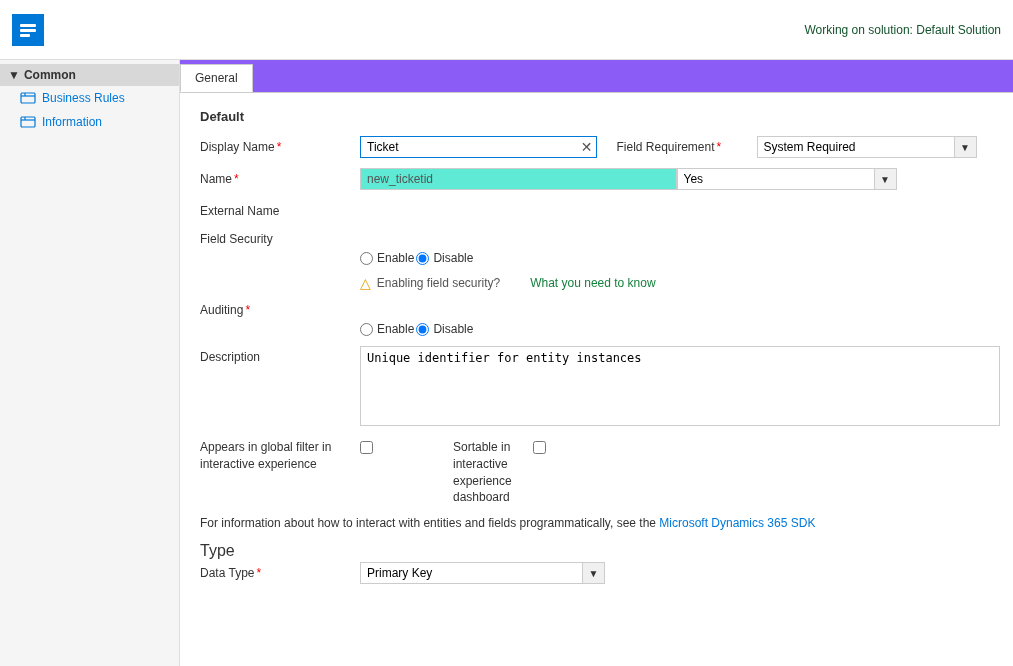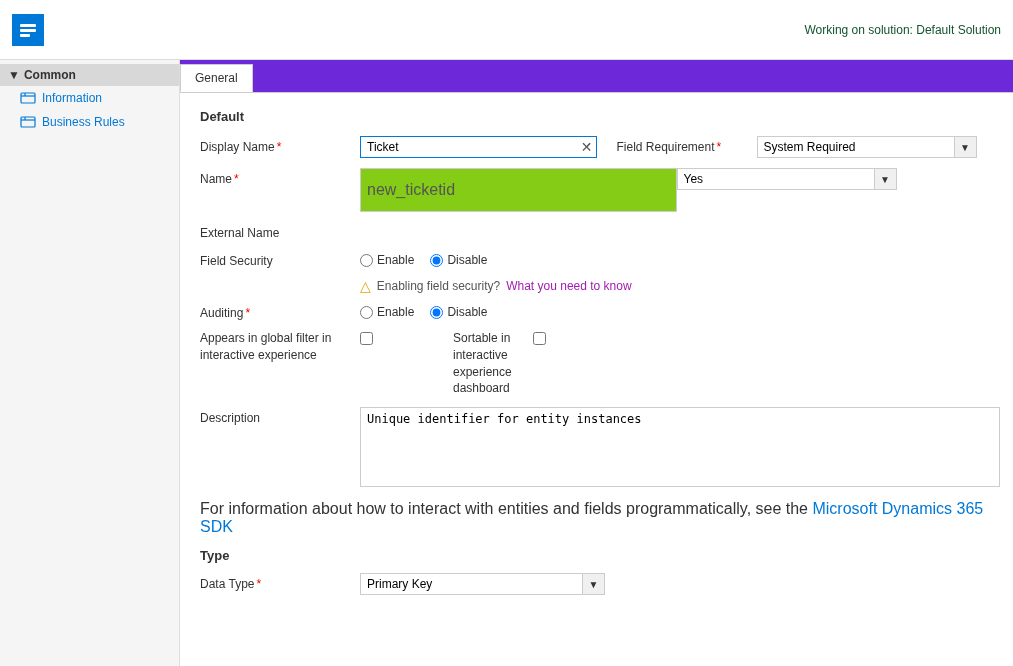--- a/index.html
+++ b/index.html
@@ -23,55 +23,55 @@
     
     .sidebar { width: 180px; background: #f5f5f5; border-right: 1px solid #ddd; padding-top: 4px; }
     .sidebar-section-header { background: #d8d8d8; padding: 4px 8px; font-size: 12px; font-weight: bold; cursor: pointer; display: flex; align-items: center; gap: 4px; }
     .sidebar-item { display: flex; align-items: center; gap: 6px; padding: 4px 8px 4px 20px; cursor: pointer; font-size: 12px; color: #0078d7; }
     .sidebar-item-icon { width: 16px; height: 16px; display: inline-flex; align-items: center; justify-content: center; }
 
     
     .main-content { flex: 1; background: #fff; overflow-y: auto; }
 
     
-    .tabs { display: flex; border-bottom: 1px solid #ccc; background: #6d28d9; }
+    .tabs { display: flex; border-bottom: 1px solid #ccc; background: #8b5cf6; }
     .tab { padding: 6px 14px; font-size: 12px; cursor: pointer; border: 1px solid #ccc; border-bottom: none; background: #e8e8e8; margin-right: 2px; margin-top: 4px; }
     .tab.active { background: #fff; border-bottom: 1px solid #fff; font-weight: normal; }
 
     
     .form-container { padding: 16px 20px; }
     .section-title { font-size: 13px; font-weight: bold; margin-bottom: 12px; color: #333; }
 
     .form-row { display: flex; align-items: flex-start; margin-bottom: 10px; }
     .form-label { width: 160px; min-width: 160px; font-size: 12px; padding-top: 4px; color: #333; }
     .required-star { color: #e00; margin-left: 2px; }
     .form-control { flex: 1; }
 
     .text-input { width: 100%; border: 1px solid #0078d7; padding: 3px 6px; font-size: 12px; outline: none; background: #fff; }
-    .text-input-readonly { width: 100%; border: 1px solid #ccc; padding: 12px 6px; font-size: 16px; background: #84cc16; color: #555; }
+    .text-input-readonly { width: 100%; border: 1px solid #ccc; padding: 3px 6px; font-size: 12px; background: #5eead4; color: #555; }
     .text-input-normal { width: 100%; border: 1px solid #ccc; padding: 3px 6px; font-size: 12px; background: #fff; }
 
     .input-with-clear { display: flex; align-items: center; position: relative; }
     .input-with-clear input { flex: 1; border: 1px solid #0078d7; padding: 3px 24px 3px 6px; font-size: 12px; outline: none; background: #fff; }
     .clear-btn { position: absolute; right: 4px; background: none; border: none; cursor: pointer; font-size: 14px; color: #555; line-height: 1; }
 
-    .radio-group { display: flex; align-items: center; gap: 16px; padding-top: 3px; }
+    .radio-group { display: flex; align-items: center; gap: 2px; padding-top: 3px; margin-top: 20px; }
     .radio-label { display: flex; align-items: center; gap: 4px; cursor: pointer; font-size: 12px; }
     .radio-label input[type="radio"] { margin: 0; }
 
     .warning-row { display: flex; align-items: center; gap: 6px; margin-left: 160px; margin-bottom: 8px; color: #555; font-size: 12px; }
     .warning-icon { color: #e6a000; font-size: 14px; }
-    .warning-link { color: #a21caf; text-decoration: none; }
+    .warning-link { color: #15803d; text-decoration: none; margin-left: 24px; }
 
     .textarea-control { width: 100%; height: 80px; border: 1px solid #ccc; padding: 4px 6px; font-size: 12px; resize: none; outline: none; }
 
-    .info-text { font-size: 16px; color: #333; margin-bottom: 12px; margin-left: 0; }
+    .info-text { font-size: 12px; color: #333; margin-bottom: 12px; margin-left: 0; }
     .info-link { color: #0078d7; text-decoration: none; }
 
-    .type-section-title { font-size: 13px; font-weight: bold; margin-bottom: 10px; margin-top: 4px; }
+    .type-section-title { font-size: 16px; font-weight: normal; margin-bottom: 2px; margin-top: 4px; }
 
     
     .custom-select { position: relative; display: inline-flex; align-items: center; border: 1px solid #ccc; background: #fff; width: 260px; }
     .custom-select select { width: 100%; border: none; padding: 3px 24px 3px 6px; font-size: 12px; background: transparent; appearance: none; -webkit-appearance: none; outline: none; cursor: pointer; }
     .custom-select .arrow { position: absolute; right: 0; top: 0; bottom: 0; width: 22px; background: #f0f0f0; border-left: 1px solid #ccc; display: flex; align-items: center; justify-content: center; font-size: 10px; pointer-events: none; }
 
     .full-select { width: 220px; }
   </style>
 </head>
 <body>
@@ -90,41 +90,41 @@
     </div>
     <div class="header-right">Working on solution: Default Solution</div>
   </div>
 
   <div class="body">
 
     <div class="sidebar">
       <div class="sidebar-section-header">
         <span>▼</span>
         <span>Common</span>
+      </div>
+      <div class="sidebar-item">
+        <span class="sidebar-item-icon">
+          <svg width="16" height="16" viewBox="0 0 16 16">
+            <rect x="1" y="3" width="14" height="10" rx="1" fill="none" stroke="#0078d7" stroke-width="1.2"></rect>
+            <line x1="1" y1="6" x2="15" y2="6" stroke="#0078d7" stroke-width="1.2"></line>
+            <line x1="5" y1="3" x2="5" y2="6" stroke="#0078d7" stroke-width="1.2"></line>
+          </svg>
+        </span>
+        <span>Business Rules</span>
       </div>
       <div class="sidebar-item">
         <span class="sidebar-item-icon">
           <svg width="16" height="16" viewBox="0 0 16 16">
             <rect x="1" y="3" width="14" height="10" rx="1" fill="none" stroke="#0078d7" stroke-width="1.2"></rect>
             <line x1="1" y1="6" x2="15" y2="6" stroke="#0078d7" stroke-width="1.2"></line>
             <line x1="5" y1="3" x2="5" y2="6" stroke="#0078d7" stroke-width="1.2"></line>
           </svg>
         </span>
         <span>Information</span>
       </div>
-      <div class="sidebar-item">
-        <span class="sidebar-item-icon">
-          <svg width="16" height="16" viewBox="0 0 16 16">
-            <rect x="1" y="3" width="14" height="10" rx="1" fill="none" stroke="#0078d7" stroke-width="1.2"></rect>
-            <line x1="1" y1="6" x2="15" y2="6" stroke="#0078d7" stroke-width="1.2"></line>
-            <line x1="5" y1="3" x2="5" y2="6" stroke="#0078d7" stroke-width="1.2"></line>
-          </svg>
-        </span>
-        <span>Business Rules</span>
-      </div>
     </div>
 
     <div class="main-content">
 
       <div class="tabs">
         <div class="tab active">General</div>
       </div>
 
       <div class="form-container">
 
@@ -209,35 +209,35 @@
               <input type="radio" name="auditing" style="">
               <span>Enable</span>
             </label>
             <label class="radio-label">
               <input type="radio" name="auditing" checked="" style="">
               <span>Disable</span>
             </label>
           </div>
         </div>
 
+        <div class="form-row">
+          <div class="form-label">Description</div>
+          <div class="form-control">
+            <textarea class="textarea-control" style="width: 640px;">Unique identifier for entity instances</textarea>
+          </div>
+        </div>
+
         <div class="form-row" style="align-items:flex-start; margin-top:6px;">
           <div style="width:160px; min-width:160px; font-size:12px; line-height:1.4;">Appears in global filter in interactive experience</div>
           <div style="padding-top:2px;">
             <input type="checkbox" style="">
           </div>
           <div style="width:160px; min-width:160px; padding-left:80px; font-size:12px; line-height:1.4;">Sortable in interactive experience dashboard</div>
           <div style="padding-top:2px;">
             <input type="checkbox" style="">
-          </div>
-        </div>
-
-        <div class="form-row">
-          <div class="form-label">Description</div>
-          <div class="form-control">
-            <textarea class="textarea-control" style="width: 640px;">Unique identifier for entity instances</textarea>
           </div>
         </div>
 
         <div class="info-text" style="margin-top:10px;">
           <span>For information about how to interact with entities and fields programmatically, see the</span>
           <a href="#" class="info-link">Microsoft Dynamics 365 SDK</a>
         </div>
 
         <div class="type-section-title">Type</div>
 

